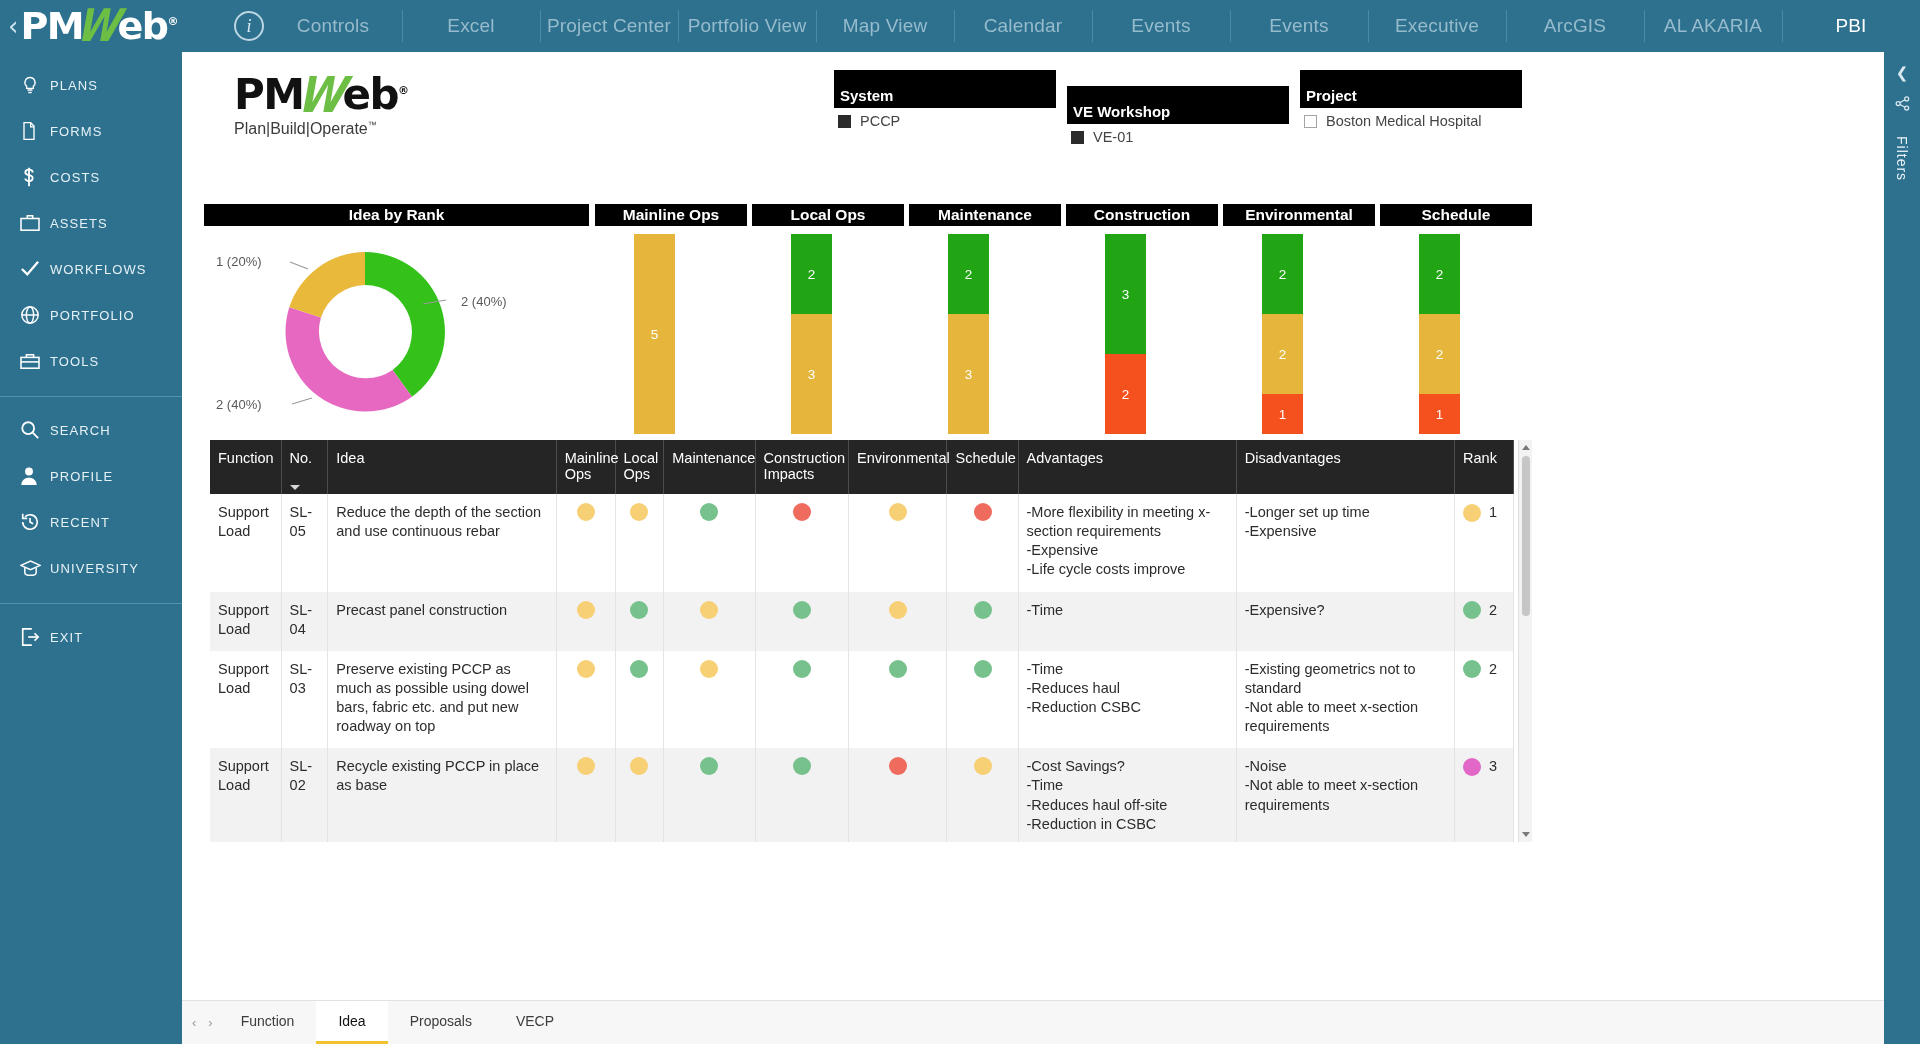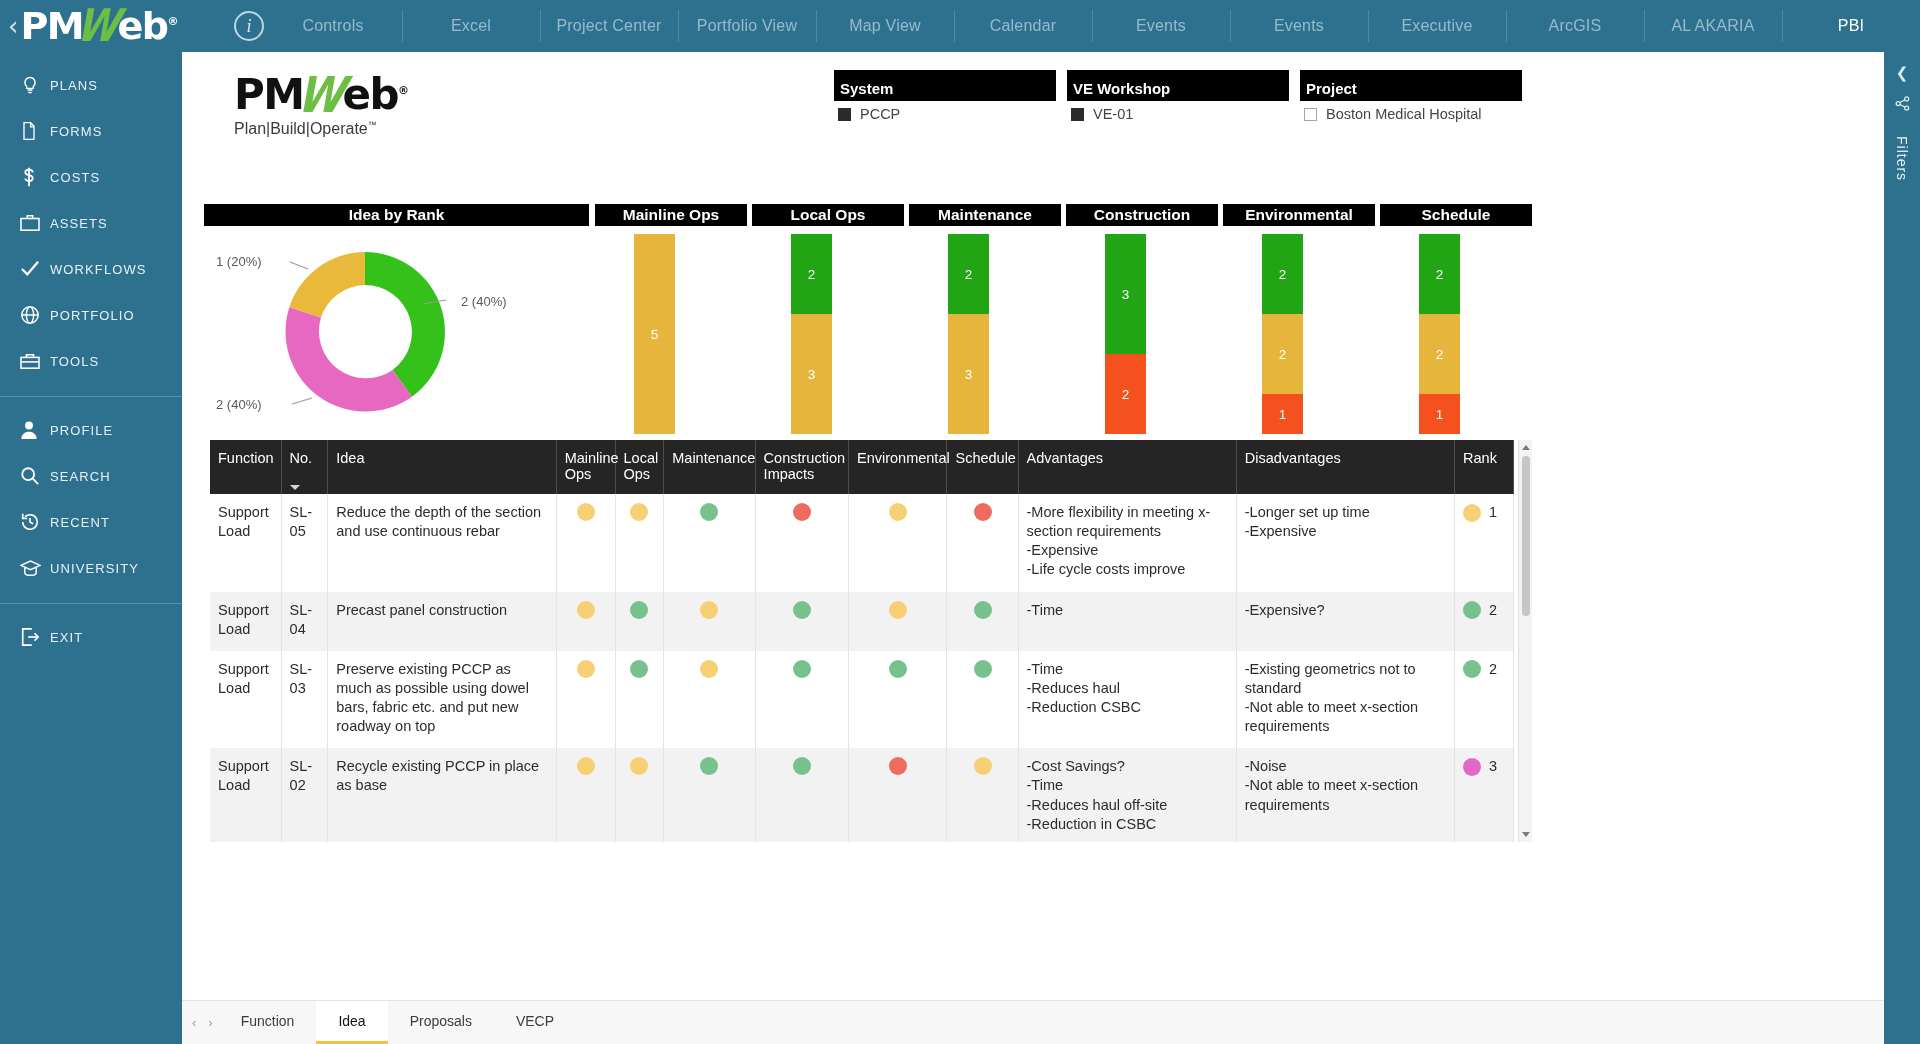--- a/index.html
+++ b/index.html
@@ -36,21 +36,21 @@
   .logo-reg { font-size: 11px; vertical-align: super; }
   #info-icon {
     width: 30px; height: 30px; border: 2px solid #bcd7e3; border-radius: 50%;
     display: flex; align-items: center; justify-content: center;
     color: #dceaf1; font-size: 18px; font-style: italic;
     font-family: "Liberation Serif", serif; margin-left: 10px; flex: 0 0 30px;
   }
   #nav-tabs { display: flex; flex: 1; height: 52px; align-items: stretch; }
   .nav-tab {
     flex: 1; display: flex; align-items: center; justify-content: center;
-    font-size: 16px; color: #96bbcc; position: relative; cursor: pointer;
+    font-size: 19px; color: #96bbcc; position: relative; cursor: pointer;
     letter-spacing: .2px;
   }
   .nav-tab + .nav-tab::before {
     content: ""; position: absolute; left: 0; top: 10px; bottom: 10px;
     width: 1px; background: #4a8aa6;
   }
   .nav-tab.active { color: #ffffff; }
 
   
   #sidebar {
@@ -108,21 +108,21 @@
 
   #rpt-title {
     position: absolute; left: 330px; top: 22px; width: 430px;
     text-align: center; color: #111; font-weight: bold;
     font-size: 21px; line-height: 1.32; font-family: "Liberation Sans", sans-serif;
   }
 
   .filter-card { position: absolute; top: 18px; }
   .filter-head {
     background: #000; color: #fff; font-weight: bold; font-size: 15px;
-    padding: 10px 6px 4px 6px;
+    padding: 17px 6px 4px 6px;
   }
   .filter-row {
     display: flex; align-items: center; gap: 9px; padding: 5px 4px 0 4px;
   }
   .fcb {
     width: 13px; height: 13px; flex: 0 0 13px; border: 1px solid #a5a5a5;
     background: #fff;
   }
   .fcb.checked { background: #2b2b2b; border-color: #2b2b2b; }
   .filter-label { font-size: 14.5px; color: #444; }
@@ -339,36 +339,36 @@
           <path d="M1 11h20"></path>
       </svg>
     </span>
     <span>TOOLS</span>
   </div>
 
   <div class="side-sep"></div>
 
   <div class="side-item">
     <span class="ico">
+      <svg width="20" height="20" viewBox="0 0 22 22" fill="none" stroke="#fff" stroke-width="2">
+        <circle cx="9" cy="9" r="6.5"></circle>
+          <path d="M14 14l6 6"></path>
+      </svg>
+    </span>
+    <span>SEARCH</span>
+  </div>
+
+  <div class="side-item">
+    <span class="ico">
       <svg width="18" height="20" viewBox="0 0 20 22" fill="#fff">
         <circle cx="10" cy="6" r="4.4"></circle>
           <path d="M1.5 21c0-5 3.8-8 8.5-8s8.5 3 8.5 8z"></path>
       </svg>
     </span>
     <span>PROFILE</span>
-  </div>
-
-  <div class="side-item">
-    <span class="ico">
-      <svg width="20" height="20" viewBox="0 0 22 22" fill="none" stroke="#fff" stroke-width="2">
-        <circle cx="9" cy="9" r="6.5"></circle>
-          <path d="M14 14l6 6"></path>
-      </svg>
-    </span>
-    <span>SEARCH</span>
   </div>
 
   <div class="side-item">
     <span class="ico">
       <svg width="20" height="20" viewBox="0 0 22 22" fill="none" stroke="#fff" stroke-width="1.8">
         <path d="M3 11a8 8 0 1 0 2.6-5.9"></path>
           <path d="M3 2v5h5"></path>
           <path d="M11 6.5V11l3.4 2"></path>
       </svg>
     </span>
@@ -427,21 +427,21 @@
 
 
     <div class="filter-card" style="left:652px; width:222px;">
       <div class="filter-head">System</div>
       <div class="filter-row">
         <span class="fcb checked"></span>
         <span class="filter-label">PCCP</span>
       </div>
     </div>
 
-    <div class="filter-card" style="left:885px; width:222px;">
+    <div class="filter-card" style="left:885px; width:222px;margin-top:16px;">
       <div class="filter-head">VE Workshop</div>
       <div class="filter-row">
         <span class="fcb checked"></span>
         <span class="filter-label">VE-01</span>
       </div>
     </div>
 
     <div class="filter-card" style="left:1118px; width:222px;">
       <div class="filter-head">Project</div>
       <div class="filter-row">

